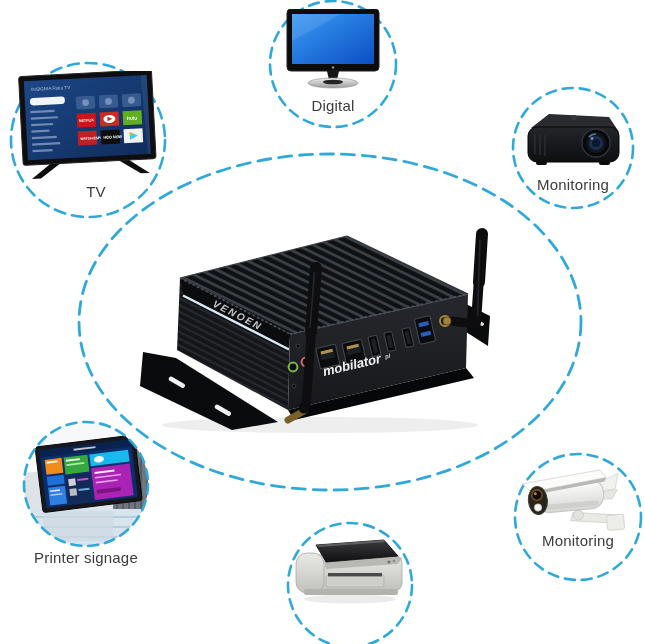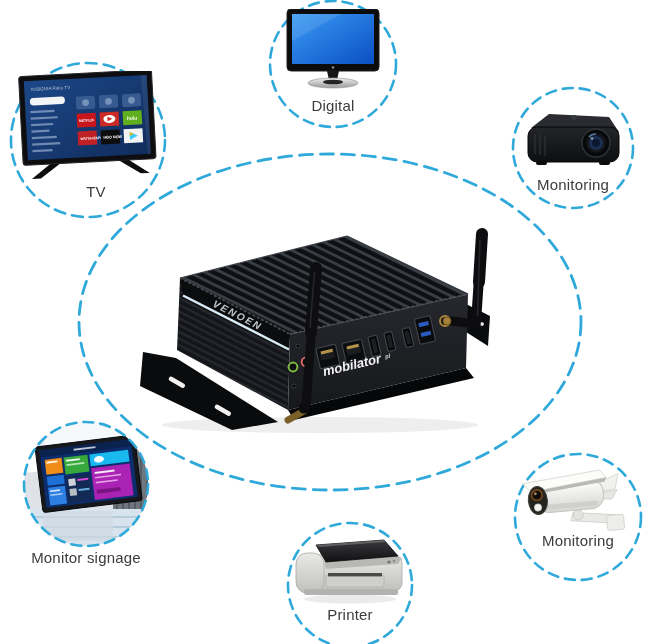--- a/index.html
+++ b/index.html
@@ -71,21 +71,21 @@
           <rect x="53" y="14" width="39" height="12" fill="#18b9ef"></rect>
           <ellipse cx="62" cy="20" rx="5" ry="3.2" fill="#ffffff" opacity=".95"></ellipse>
           <rect x="53" y="28" width="39" height="32" fill="#aa23b4"></rect>
           <rect x="56" y="32" width="20" height="2" fill="#fff" opacity=".9"></rect>
           <rect x="56" y="37" width="26" height="1.6" fill="#ffd9ff" opacity=".7"></rect>
           <rect x="56" y="42" width="22" height="1.6" fill="#ffd9ff" opacity=".7"></rect>
           <rect x="56" y="50" width="24" height="4" fill="#7a1482"></rect>
         </g>
       </g>
     </svg>
-    <div class="label" style="top:128px;">Monitor signage</div>
+    <div class="label" style="top:128px;">Printer signage</div>
   </div>
 
   <svg id="rings" width="645" height="644" viewBox="0 0 645 644">
     <ellipse cx="330" cy="322" rx="251" ry="168" fill="none" stroke="#2fa9da" stroke-width="2.8" stroke-dasharray="13 8" stroke-linecap="round"></ellipse>
     <circle cx="333" cy="64" r="63" fill="none" stroke="#2fa9da" stroke-width="2.6" stroke-dasharray="10 7" stroke-linecap="round"></circle>
     <circle cx="573" cy="148" r="60" fill="none" stroke="#2fa9da" stroke-width="2.6" stroke-dasharray="10 7" stroke-linecap="round"></circle>
     <circle cx="88" cy="140" r="77" fill="none" stroke="#2fa9da" stroke-width="2.6" stroke-dasharray="11 7" stroke-linecap="round"></circle>
     <circle cx="86" cy="484" r="62" fill="none" stroke="#2fa9da" stroke-width="2.6" stroke-dasharray="10 7" stroke-linecap="round"></circle>
     <circle cx="350" cy="585" r="62" fill="none" stroke="#2fa9da" stroke-width="2.6" stroke-dasharray="10 7" stroke-linecap="round"></circle>
     <circle cx="578" cy="517" r="63" fill="none" stroke="#2fa9da" stroke-width="2.6" stroke-dasharray="10 7" stroke-linecap="round"></circle>
@@ -214,21 +214,20 @@
       <rect x="2" y="22" width="28" height="40" rx="11" fill="url(#prBody)" stroke="#a8a8a5" stroke-width=".8"></rect>
       <polygon points="30,30 100,24 108,27 104,33 32,38" fill="#b8b8b5"></polygon>
       <polygon points="22,14 90,9 104,25 32,31" fill="url(#prTop)" stroke="#0a0a0b" stroke-width=".8"></polygon>
       <polygon points="22,14 90,9 92,11 25,16" fill="#6a6a6e" opacity=".8"></polygon>
       <circle cx="95" cy="31" r="1.6" fill="#70706e"></circle>
       <circle cx="100" cy="30" r="1.3" fill="#8a8a88"></circle>
       <rect x="32" y="44" width="58" height="12" rx="2" fill="#cfcfcc" stroke="#adadaa" stroke-width=".7"></rect>
       <rect x="34" y="42" width="54" height="3.4" fill="#4a4a48"></rect>
       <rect x="10" y="58" width="94" height="6" rx="2.5" fill="#b2b2af"></rect>
     </svg>
-    <div class="label" style="top:83px;">Printer</div>
   </div>
 
   <div class="device" style="left:515px; top:454px; width:126px; height:126px;">
     <svg class="icon" width="112" height="82" viewBox="0 0 112 82" style="left:7px; top:6px;">
       <defs>
         <linearGradient id="camBody" x1="0" y1="0" x2="0" y2="1">
           <stop offset="0" stop-color="#ffffff"></stop>
             <stop offset="1" stop-color="#d6d6d3"></stop>
         </linearGradient>
       </defs>

